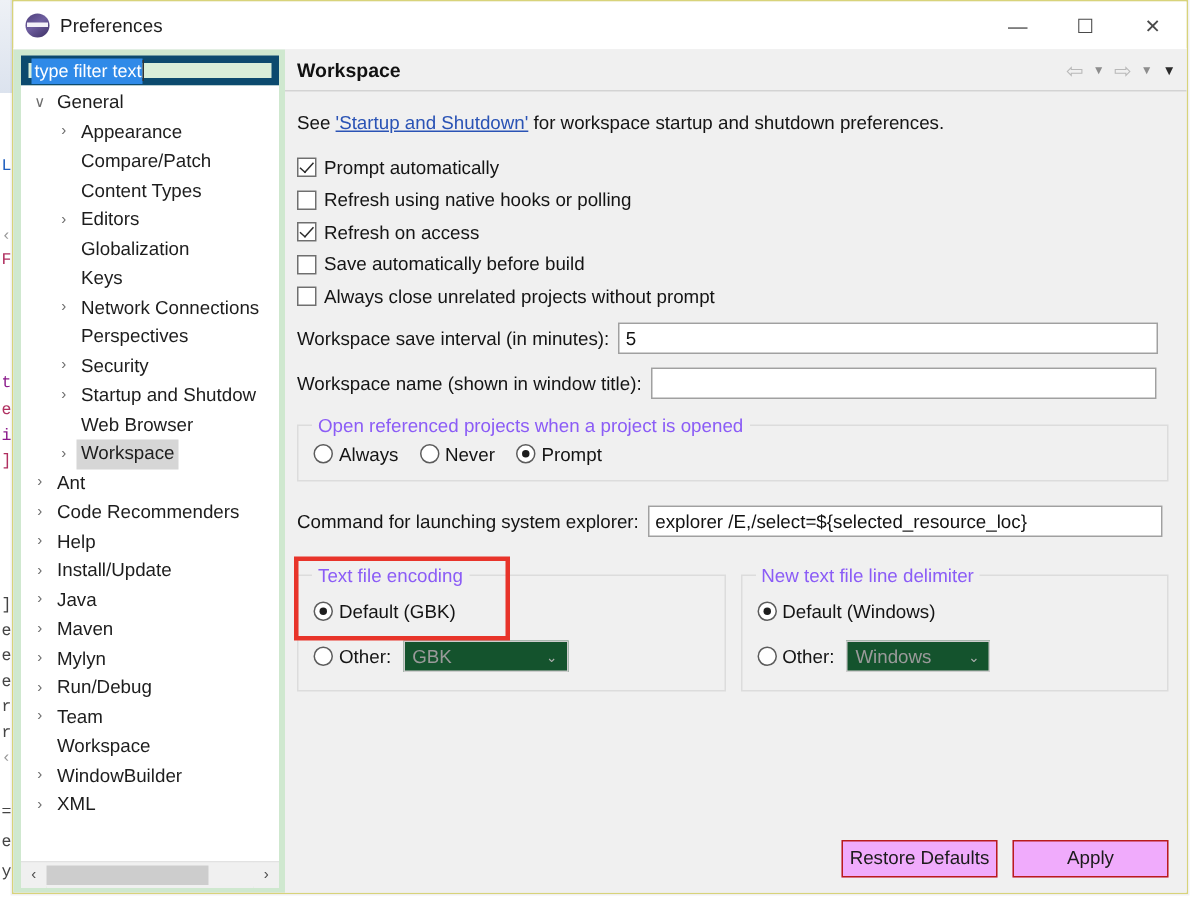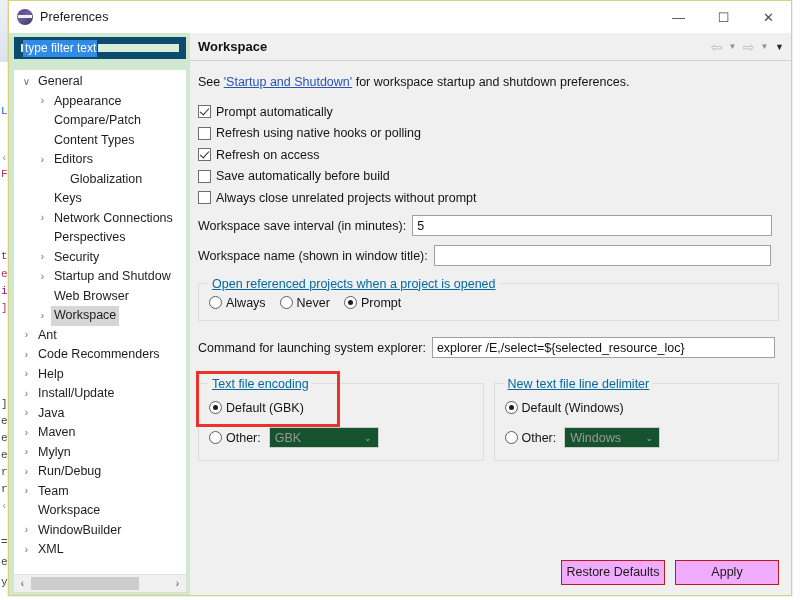--- a/index.html
+++ b/index.html
@@ -82,23 +82,23 @@
   
   .left-panel {
     width: 181px; min-width: 181px;
     background: #cfe8cf;
     padding: 4px 4px 4px 5px;
     display: flex; flex-direction: column;
     position: relative;
   }
   .filter-box {
     height: 20px; background: #d9eed9;
-    border: 7px solid #0c4a6e;
+    border: 5px solid #0c4a6e;
     display: flex; align-items: center;
-    padding: 4px 2px; margin-bottom: 11px;
+    padding: 4px 2px; margin-bottom: 0;
   }
   .filter-text {
     background: #2f8ae8; color: #ffffff;
     font-size: 12px; padding: 1px 1px 2px 2px; line-height: 14px;
   }
   .filter-caret {
     width: 1px; height: 14px; background: #333; margin-left: 0px;
   }
   .tree {
     flex: 1; background: #ffffff;
@@ -184,21 +184,21 @@
     margin-left: 6px; padding: 0 4px;
     display: flex; align-items: center; font-size: 12.5px; color: #111;
   }
 
   .groupbox {
     border: 1px solid #dcdcdc; margin-top: 8px;
     position: relative; padding: 12px 10px 10px 10px;
   }
   .group-legend {
     position: absolute; top: -7px; left: 9px;
-    background: #f0f0f0; padding: 0 4px; font-size: 12.5px; color: #0369a1; text-decoration: underline;
+    background: #f0f0f0; padding: 0 4px; font-size: 12.5px; color: #8b5cf6;
   }
   .radio-row { display: flex; align-items: center; gap: 14px; }
   .radio {
     display: flex; align-items: center;
   }
   .rbtn {
     width: 13px; height: 13px; min-width: 13px; border-radius: 50%;
     border: 1px solid #5c5c5c; background: #fff; margin-right: 4px;
     position: relative;
   }
@@ -298,21 +298,21 @@
             <span class="tree-label">Compare/Patch</span>
           </div>
           <div class="tree-row indent-0" style="padding-left: 20px;">
             <span class="twisty"></span>
             <span class="tree-label">Content Types</span>
           </div>
           <div class="tree-row indent-0" style="padding-left: 20px;">
             <span class="twisty">›</span>
             <span class="tree-label">Editors</span>
           </div>
-          <div class="tree-row indent-0" style="padding-left: 36px;">
+          <div class="tree-row indent-0" style="padding-left: 20px;">
             <span class="twisty"></span>
             <span class="tree-label">Globalization</span>
           </div>
           <div class="tree-row indent-0" style="padding-left: 20px;">
             <span class="twisty"></span>
             <span class="tree-label">Keys</span>
           </div>
           <div class="tree-row indent-0" style="padding-left: 20px;">
             <span class="twisty">›</span>
             <span class="tree-label">Network Connections</span>

